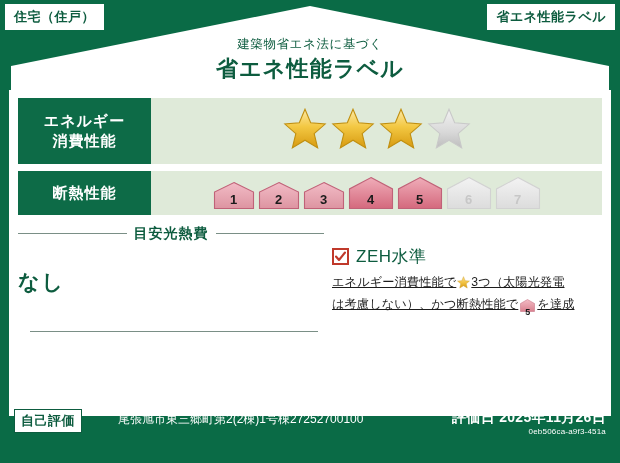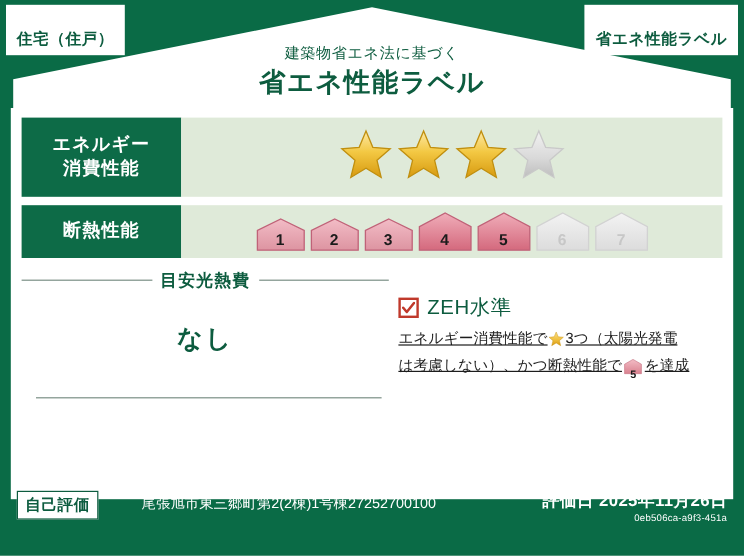--- a/index.html
+++ b/index.html
@@ -23,21 +23,21 @@
 
   
   .badge-top {
     position: absolute;
     top: 4px;
     background: #ffffff;
     color: #0d5c3f;
     font-weight: bold;
     font-size: 13px;
     letter-spacing: 0.5px;
-    padding: 22px 9px 7px 9px;
+    padding: 6px 9px 7px 9px;
     line-height: 1;
     white-space: nowrap;
     z-index: 6;
   }
   .badge-left { left: 5px; }
   .badge-right { right: 5px; }
 
   
   .roof-wrap {
     position: absolute;
@@ -167,21 +167,20 @@
   }
   .cost-title {
     font-size: 14px;
     font-weight: bold;
     letter-spacing: 1px;
     white-space: nowrap;
     line-height: 1;
   }
   .cost-value {
     margin-top: 28px;
-    text-align: center;
     font-size: 21px;
     font-weight: bold;
     color: #0d5c3f;
     letter-spacing: 2px;
   }
   .cost-foot-rule {
     position: absolute;
     left: 12px;
     right: 6px;
     bottom: 12px;

